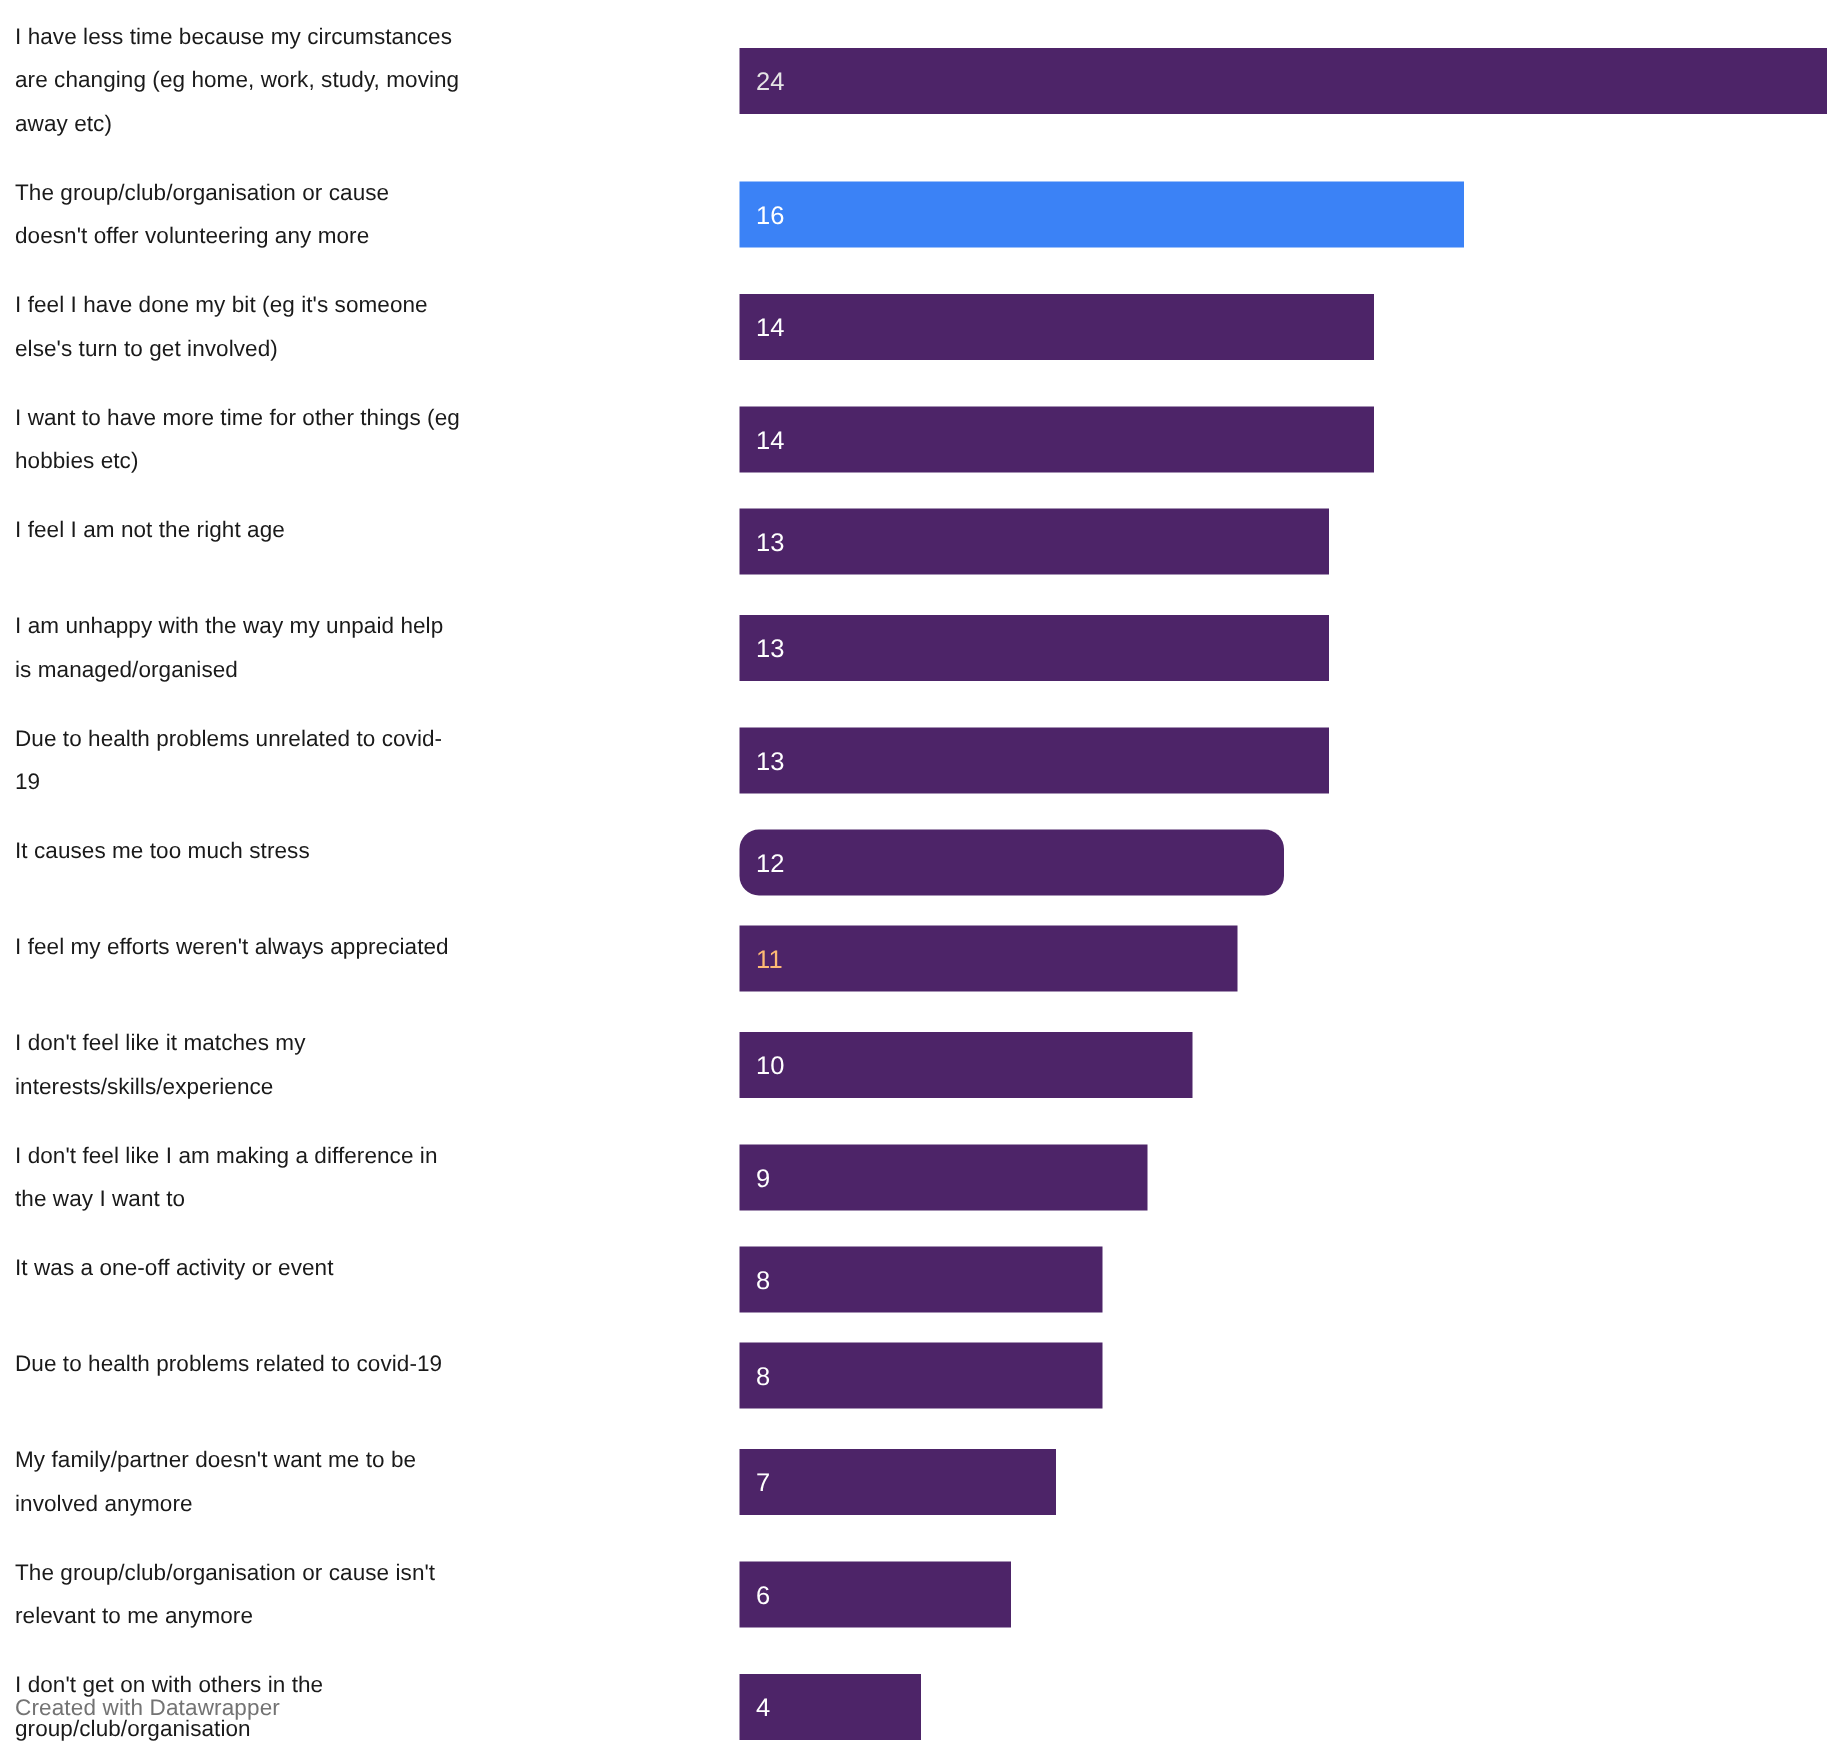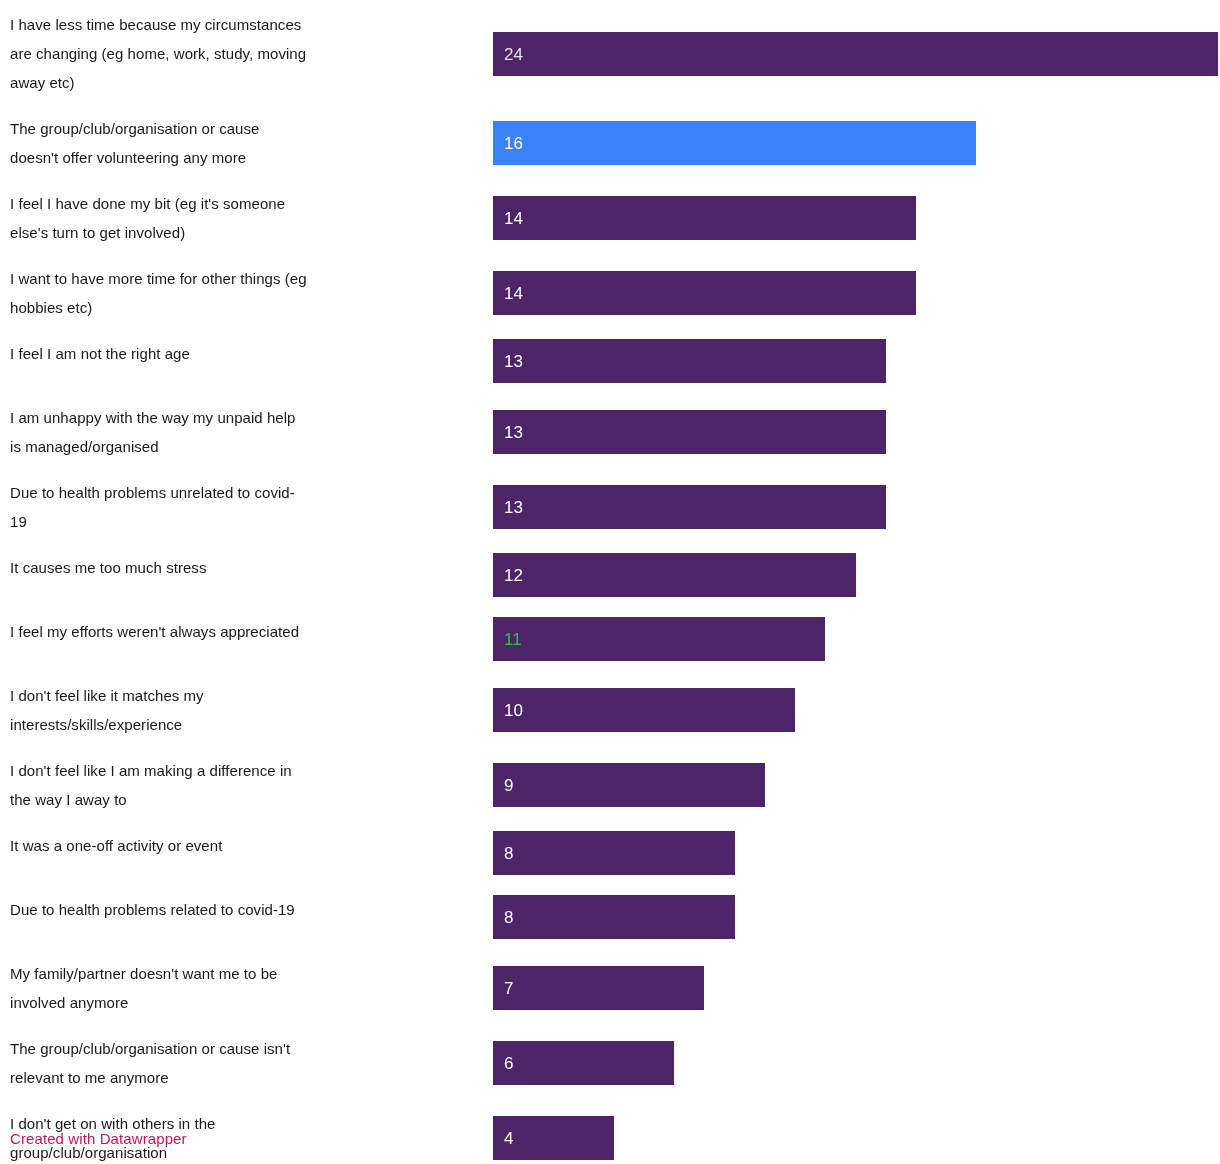--- a/index.html
+++ b/index.html
@@ -82,21 +82,21 @@
     letter-spacing: 0.1px;
     white-space: nowrap;
   }
 
   #chart-footer {
     position: absolute;
     left: 10px;
     bottom: 16px;
     font-size: 15px;
     line-height: 18px;
-    color: #be185d;
+    color: #737373;
     letter-spacing: 0.1px;
   }
 </style>
 </head>
 <body>
 
 <div id="chart-root">
 
   <div id="plot-area">
       <div class="bar-row" style="height: 104px;">
@@ -173,50 +173,50 @@
             <div class="bar-rect" style="background: rgb(77, 36, 104); width: 393px;">
               <span class="bar-value" style="color: rgb(255, 255, 255);">13</span>
             </div>
           </div>
         </div>
       </div>
       <div class="bar-row" style="height: 64px;">
         <div class="row-label">It causes me too much stress</div>
         <div class="bar-track">
           <div class="bar-shell" style="top: 0px;">
-            <div class="bar-rect" style="background: rgb(77, 36, 104); width: 363px;">
+            <div class="bar-rect" style="background: rgb(77, 36, 104); width: 363px; border-radius: 13px;">
               <span class="bar-value" style="color: rgb(255, 255, 255);">12</span>
             </div>
           </div>
         </div>
       </div>
       <div class="bar-row" style="height: 64px;">
         <div class="row-label">I feel my efforts weren't always appreciated</div>
         <div class="bar-track">
           <div class="bar-shell" style="top: 0px;">
             <div class="bar-rect" style="background: rgb(77, 36, 104); width: 332px;">
-              <span class="bar-value" style="color: #22c55e;">11</span>
+              <span class="bar-value" style="color: #fdba74;">11</span>
             </div>
           </div>
         </div>
       </div>
       <div class="bar-row" style="height: 75px;">
         <div class="row-label">I don't feel like it matches my
 interests/skills/experience</div>
         <div class="bar-track">
           <div class="bar-shell" style="top: 7px;">
             <div class="bar-rect" style="background: rgb(77, 36, 104); width: 302px;">
               <span class="bar-value" style="color: rgb(255, 255, 255);">10</span>
             </div>
           </div>
         </div>
       </div>
       <div class="bar-row" style="height: 75px;">
         <div class="row-label">I don't feel like I am making a difference in
-the way I away to</div>
+the way I want to</div>
         <div class="bar-track">
           <div class="bar-shell" style="top: 7px;">
             <div class="bar-rect" style="background: rgb(77, 36, 104); width: 272px;">
               <span class="bar-value" style="color: rgb(255, 255, 255);">9</span>
             </div>
           </div>
         </div>
       </div>
       <div class="bar-row" style="height: 64px;">
         <div class="row-label">It was a one-off activity or event</div>

